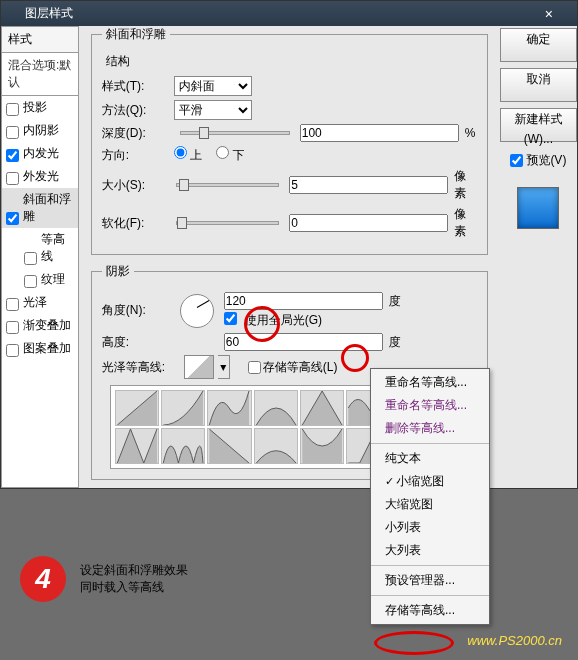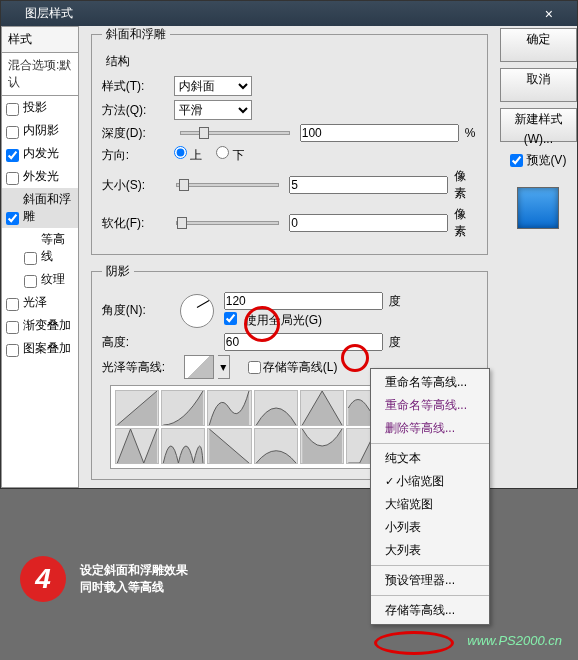--- a/index.html
+++ b/index.html
@@ -36,22 +36,22 @@
 .swatch{width:42px;height:42px;background:linear-gradient(#4fa8f0,#0a6cd0);border:1px solid #666;margin:12px auto;box-shadow:inset 0 0 6px rgba(0,0,0,.4)}
 .contour-grid{background:#fff;border:1px solid #999;padding:4px;display:grid;grid-template-columns:repeat(7,1fr);gap:2px;width:332px;margin-left:8px}
 .contour-cell{height:36px;border:1px solid #bbb;background:#ddd;position:relative;overflow:hidden}
 .contour-cell svg{width:100%;height:100%}
 .ctx-menu{position:absolute;background:#f4f4f4;border:1px solid #666;box-shadow:2px 2px 4px rgba(0,0,0,.3);padding:2px 0;width:120px}
 .ctx-item{padding:3px 14px;cursor:default}
 .ctx-item.disabled{color:#701a75}
 .ctx-sep{height:1px;background:#bbb;margin:3px 0}
 .step-badge{position:absolute;bottom:58px;left:20px;display:flex;align-items:center;gap:14px}
 .step-num{width:46px;height:46px;background:#d22;border-radius:50%;color:#fff;font-size:28px;font-weight:bold;font-style:italic;display:flex;align-items:center;justify-content:center}
-.step-txt{color:#ffffff;font-size:17px;font-weight:bold;line-height:1.4}
-.watermark{position:absolute;bottom:12px;right:16px;color:#86efac;font-style:italic;font-size:13px}
+.step-txt{color:#000000;font-size:17px;font-weight:normal;line-height:1.4}
+.watermark{position:absolute;bottom:12px;right:16px;color:#fde047;font-style:italic;font-size:13px}
 .play-btn{width:16px;height:16px;border:1px solid #666;border-radius:50%;background:#eee;display:inline-flex;align-items:center;justify-content:center;margin-left:6px}
 .red-oval{position:absolute;border:3px solid #d00;border-radius:50%/50%;pointer-events:none}
 .checkmark::before{content:"✓";margin-right:2px;font-size:11px}
 </style>
 </head>
 <body>
 
 <div class="dialog">
   <div class="titlebar">
     <span>图层样式</span>

